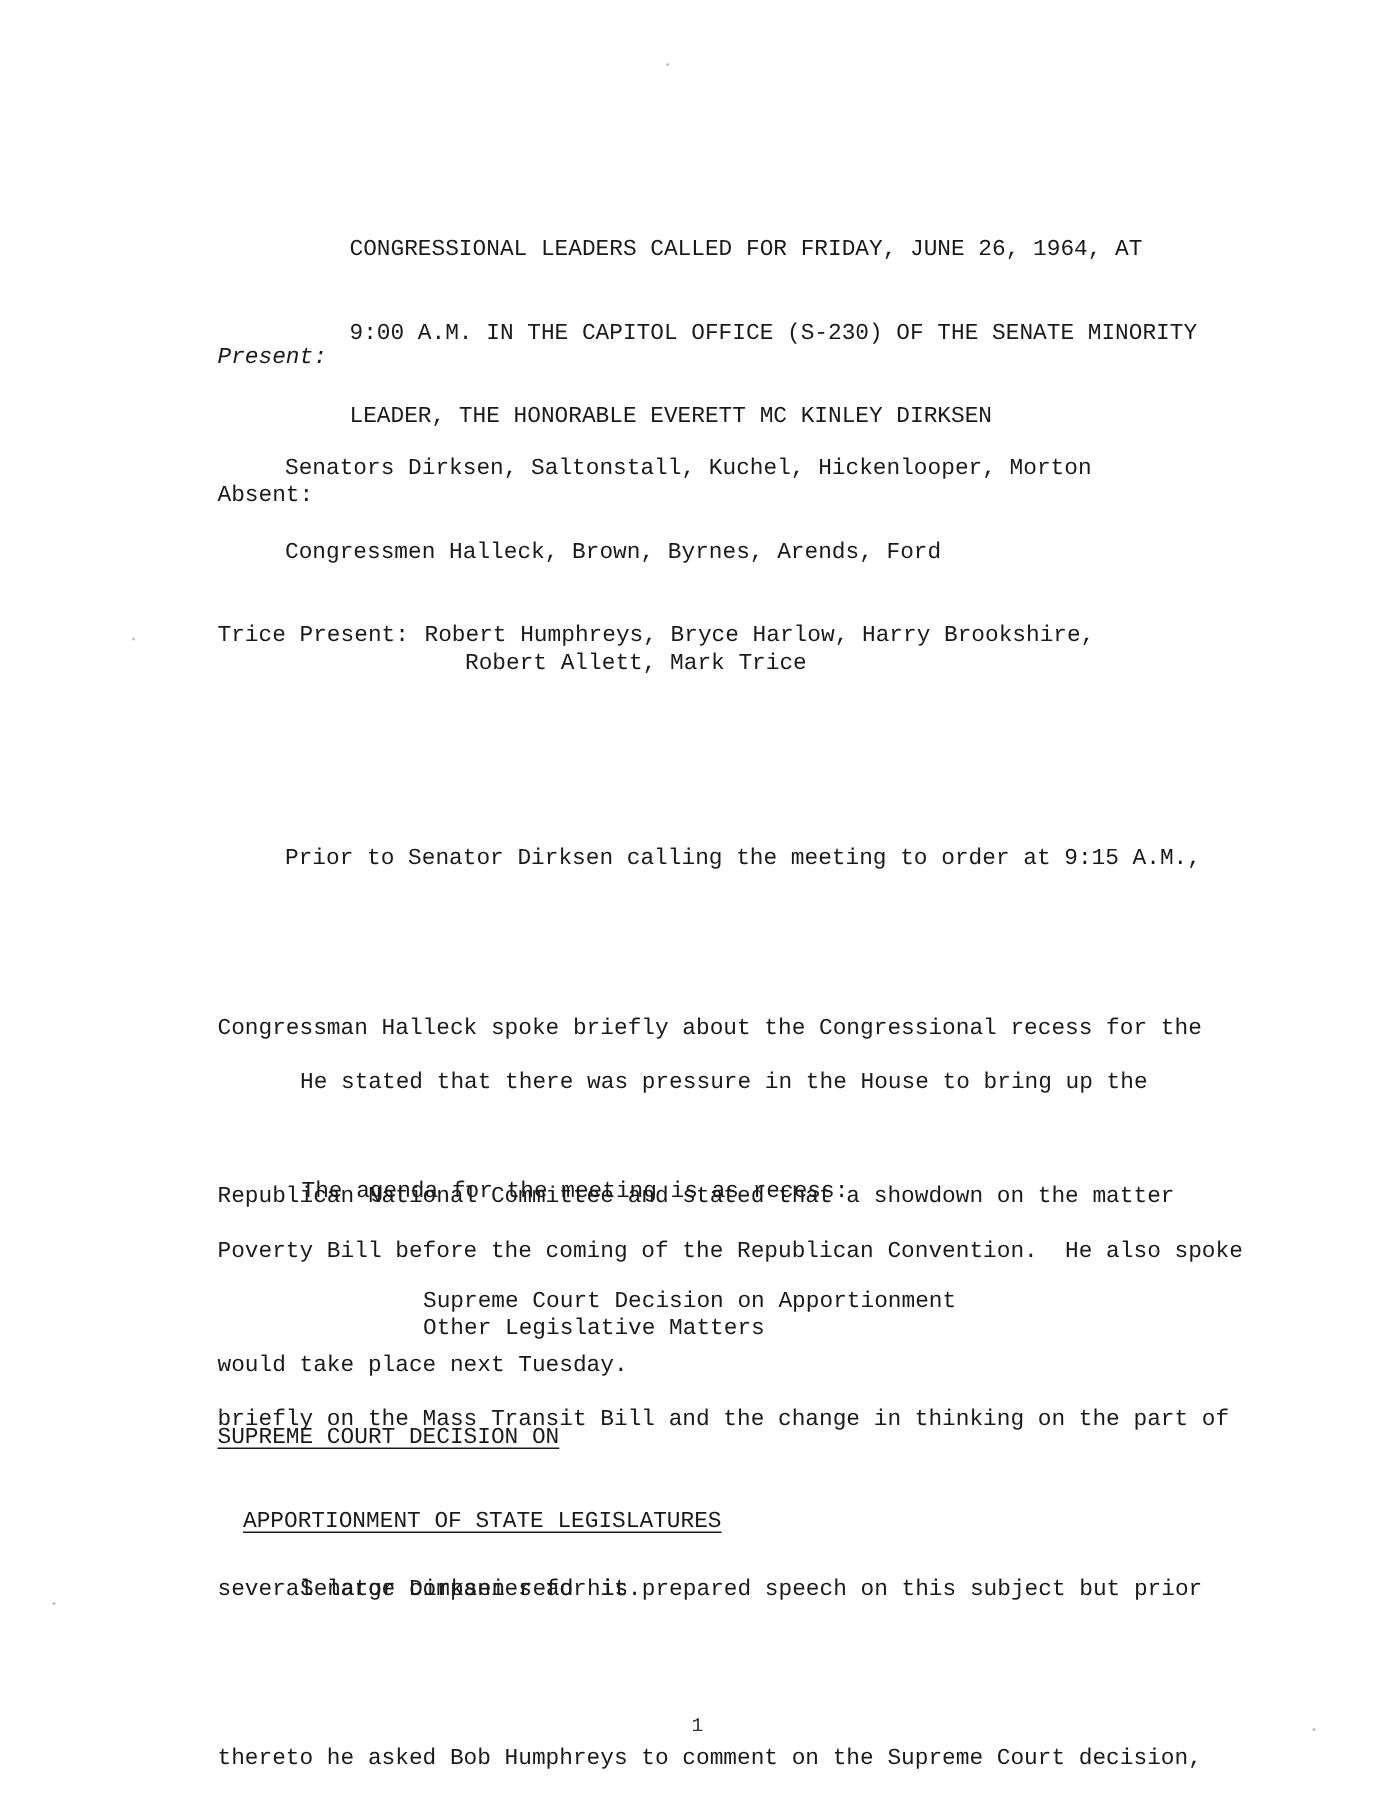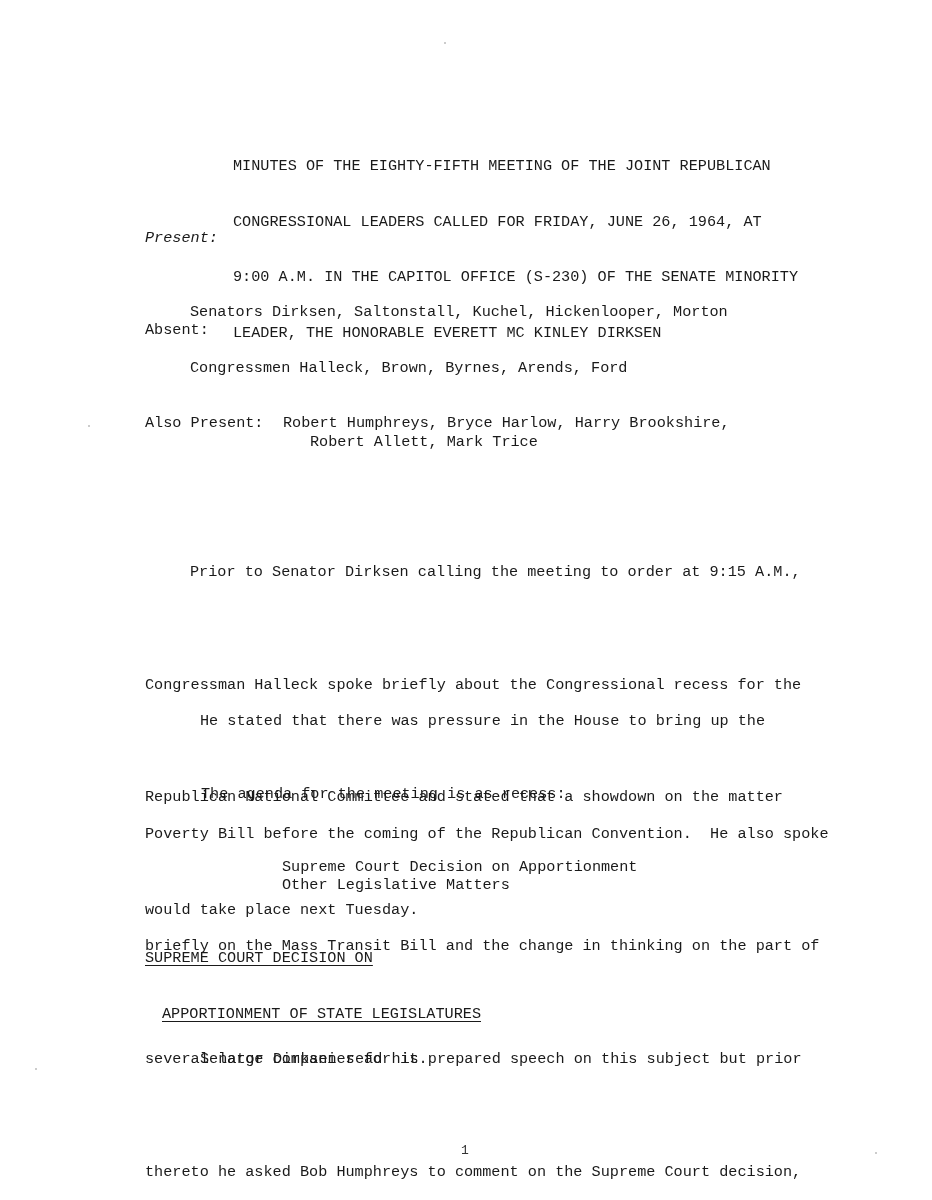--- a/index.html
+++ b/index.html
@@ -31,37 +31,36 @@
       left: 461px; top: 1143px; font-size: 13px; color: #333;
     }
     .speck { position: absolute; width: 2px; height: 2px; background: #bbb; border-radius: 1px; }
   </style>
 </head>
 <body>
 
 <div>
 
   <div class="abs line title">
-    <div>MINUTES OF THE EIGHTY-FIFTH MEETING OF THE JOINT REPUBLICAN</div>
     <div>CONGRESSIONAL LEADERS CALLED FOR FRIDAY, JUNE 26, 1964, AT</div>
     <div>9:00 A.M. IN THE CAPITOL OFFICE (S-230) OF THE SENATE MINORITY</div>
     <div>LEADER, THE HONORABLE EVERETT MC KINLEY DIRKSEN</div>
   </div>
 
   <div class="abs label" style="top:229px;font-style:italic;">Present:</div>
   <div class="abs line indent" style="top:266px;">
     <div>Senators Dirksen, Saltonstall, Kuchel, Hickenlooper, Morton</div>
     <div>Congressmen Halleck, Brown, Byrnes, Arends, Ford</div>
   </div>
 
   <div class="abs label" style="top:321px;">Absent:</div>
   <div class="abs line indent" style="top:359px;">
   </div>
 
-  <div class="abs label" style="top:414px;">Also Present:</div>
+  <div class="abs label" style="top:414px;">Trice Present:</div>
   <div class="abs" style="left:283px; top:414px;">Robert Humphreys, Bryce Harlow, Harry Brookshire,</div>
   <div class="abs" style="left:310px; top:433px;">Robert Allett, Mark Trice</div>
 
   <div class="abs dbl label" style="top:479px;">
     <div style="padding-left:45px;">Prior to Senator Dirksen calling the meeting to order at 9:15 A.M.,</div>
     <div>Congressman Halleck spoke briefly about the Congressional recess for the</div>
     <div>Republican National Committee and stated that a showdown on the matter</div>
     <div>would take place next Tuesday.</div>
   </div>
 

